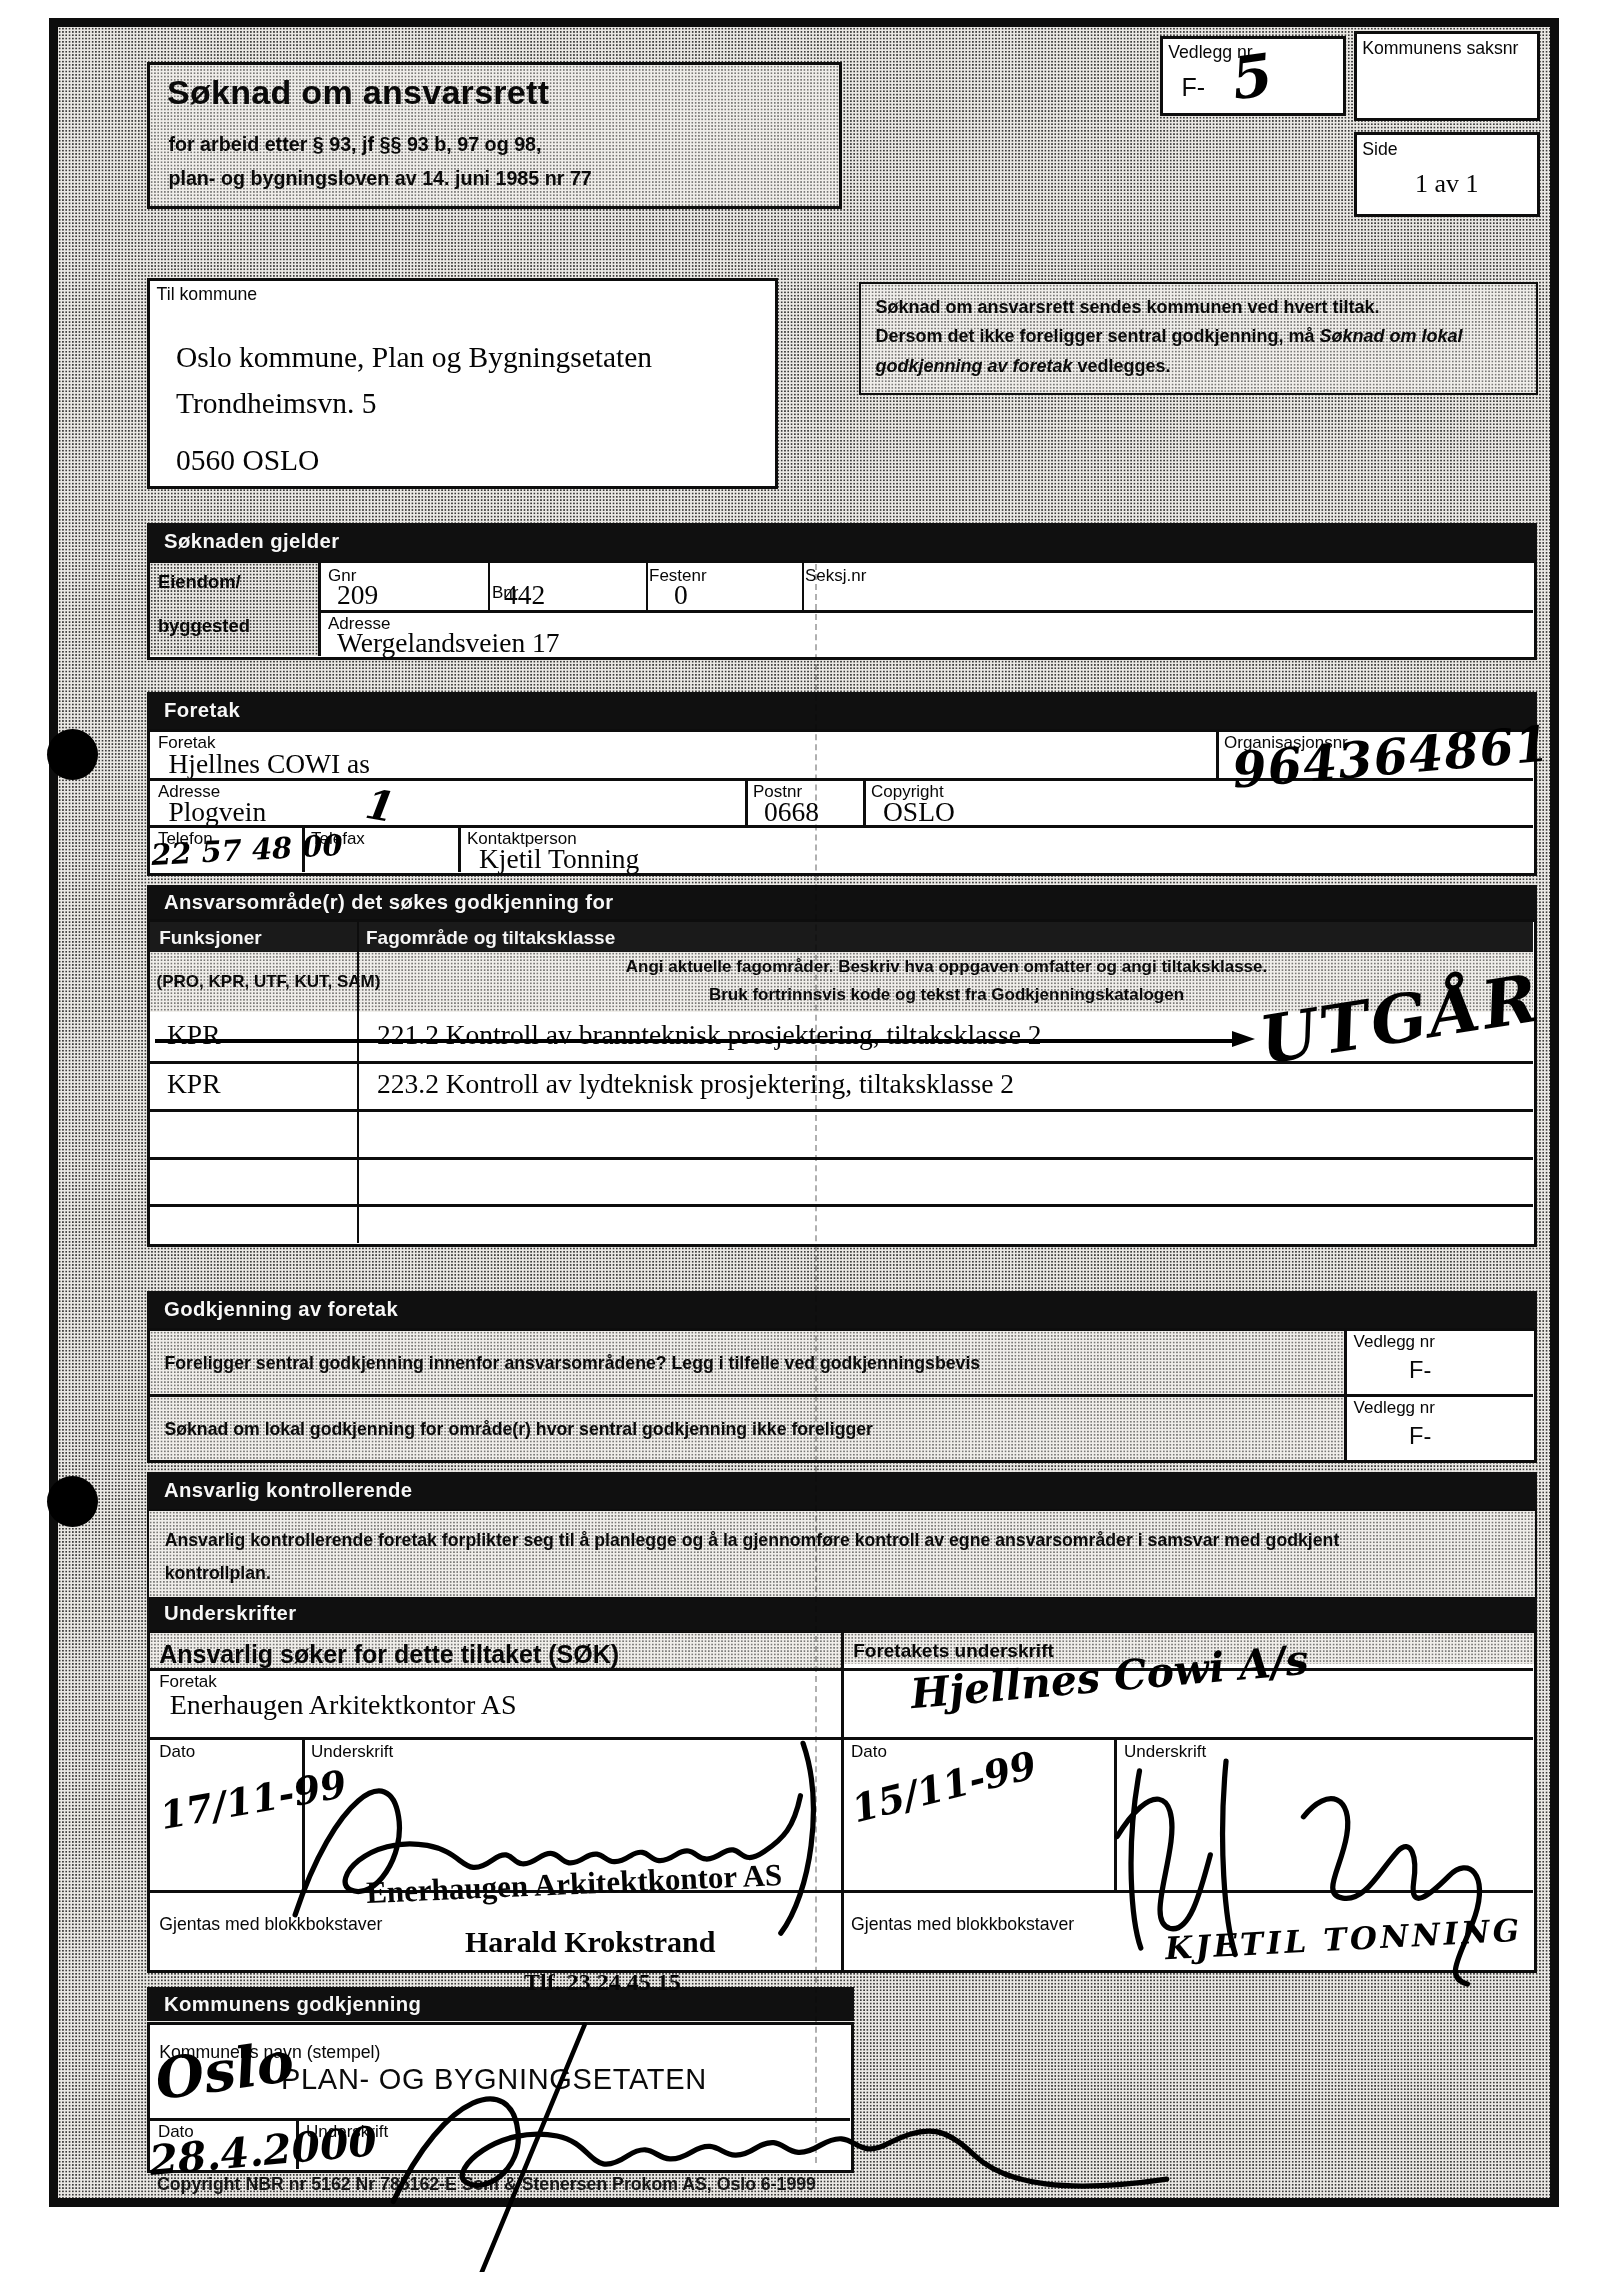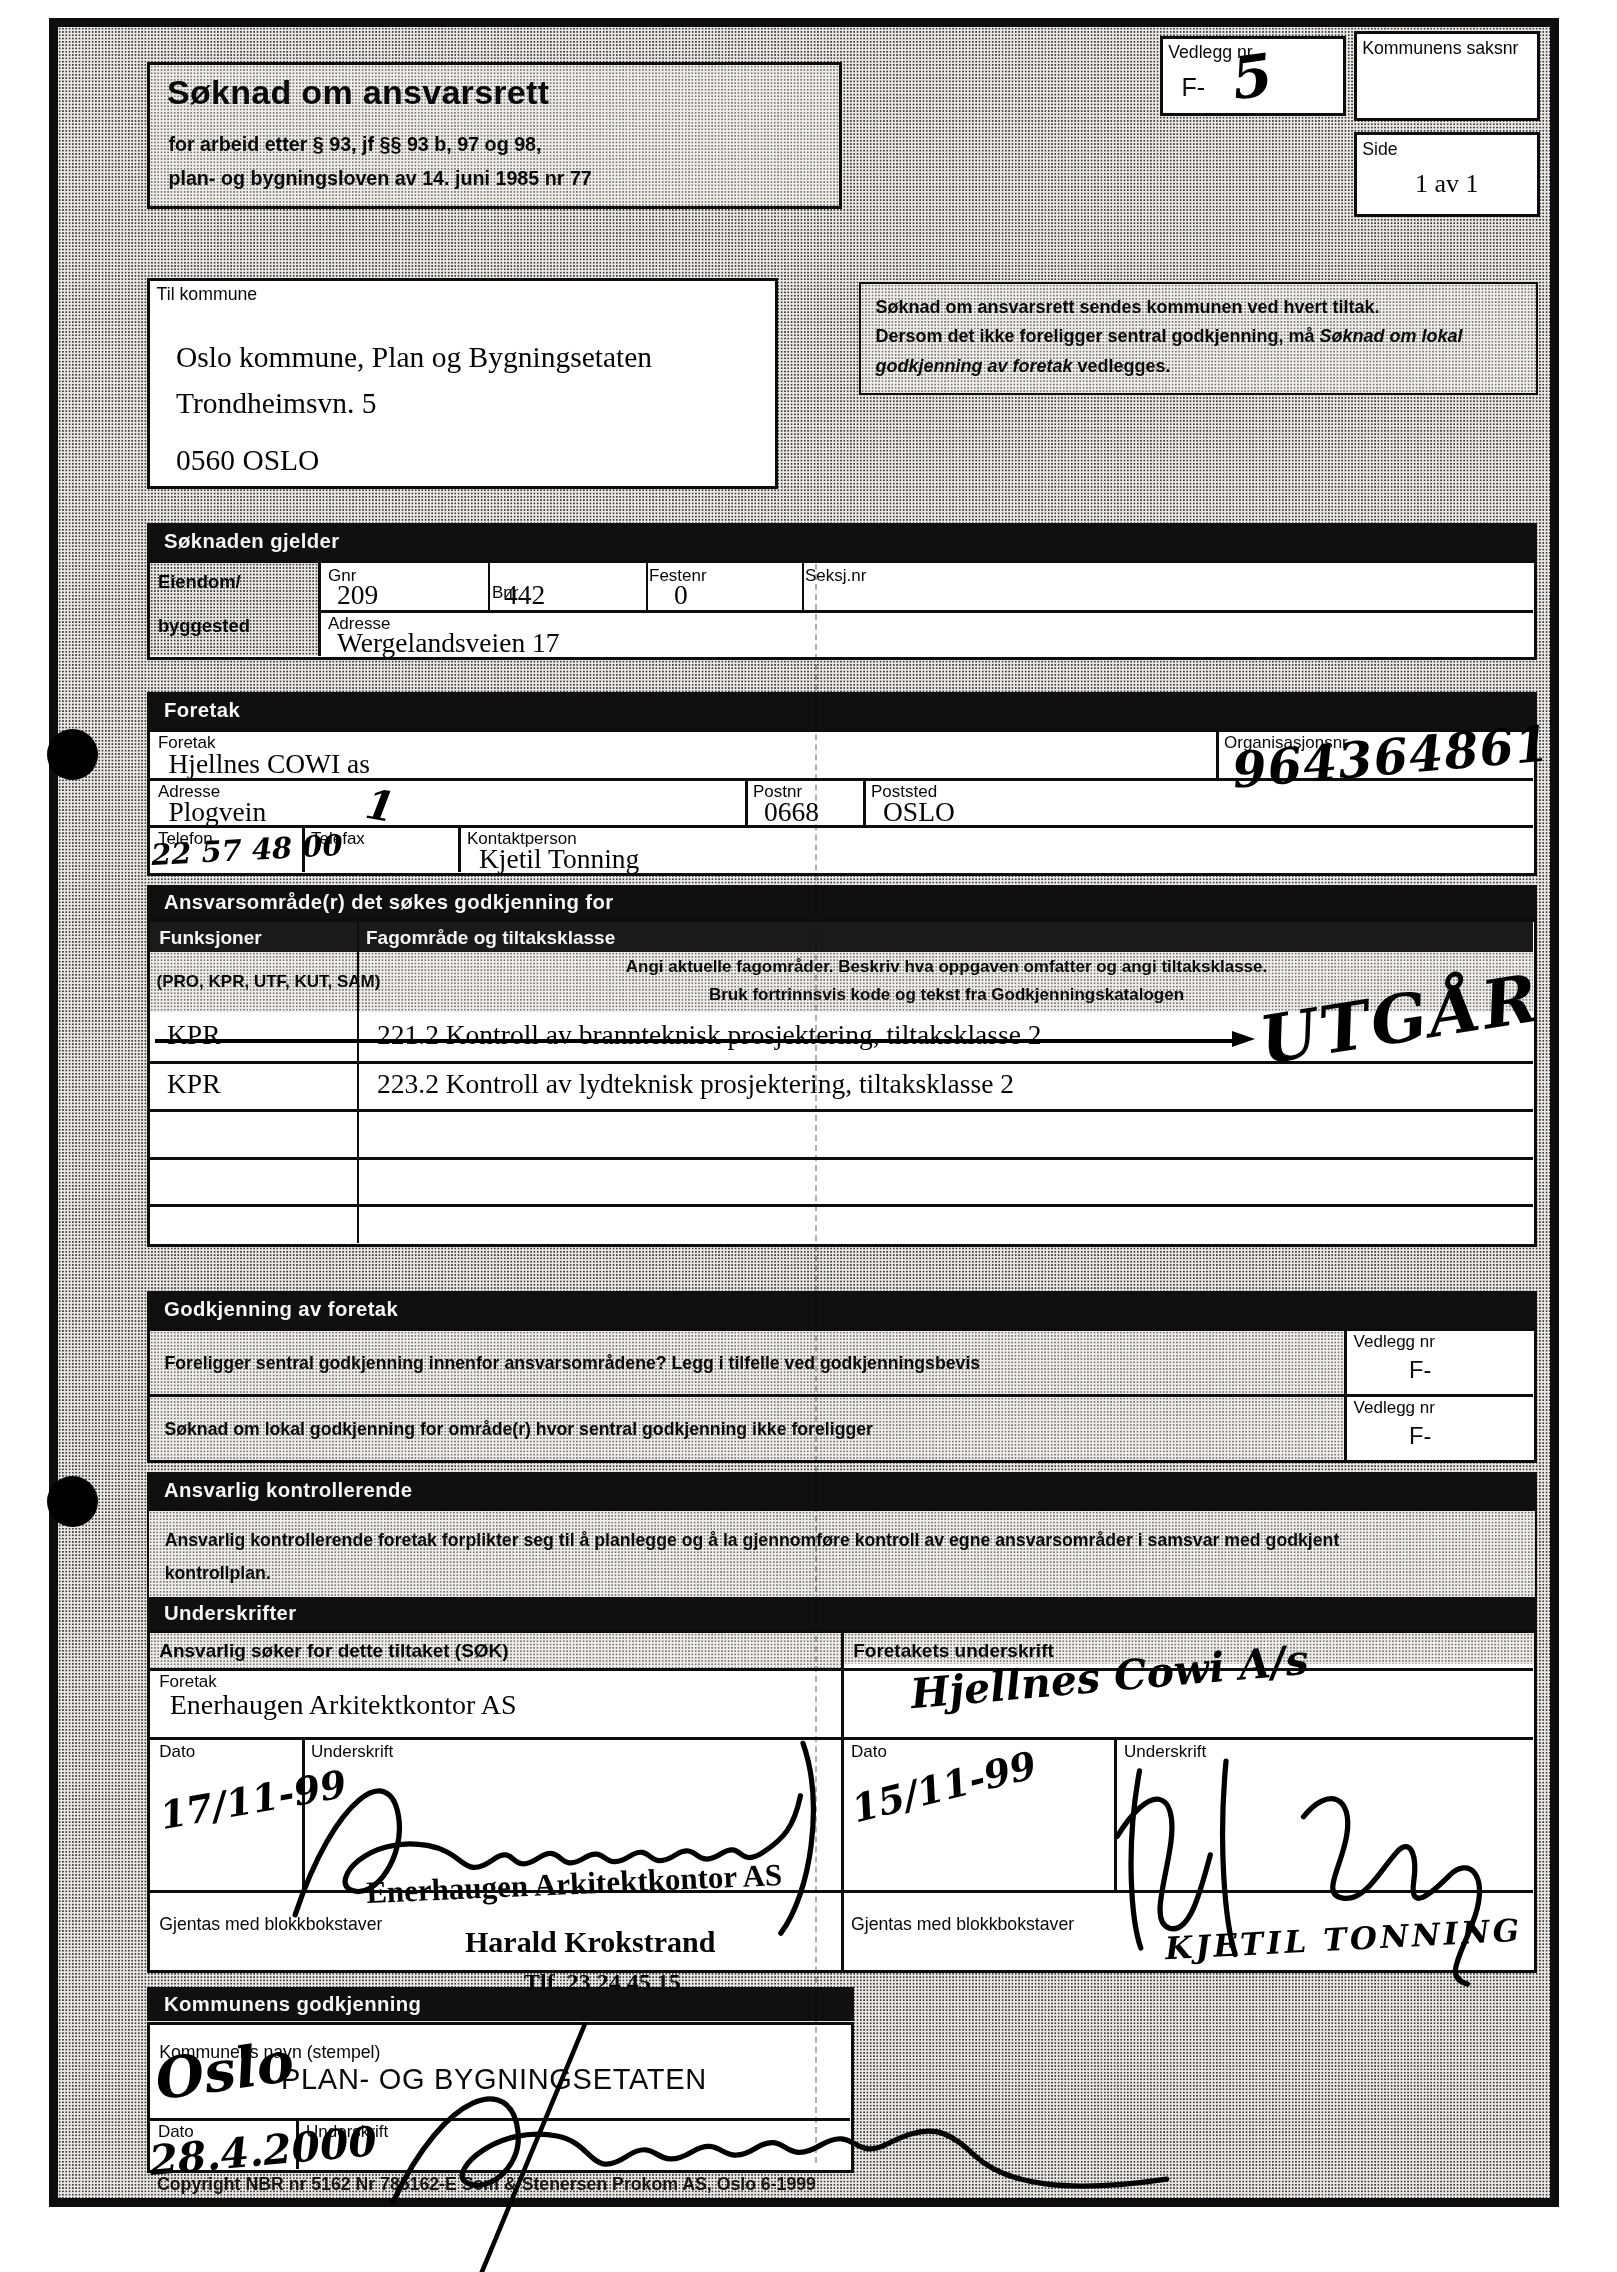--- a/index.html
+++ b/index.html
@@ -112,21 +112,21 @@
   <div class="abs lbl-s" style="left:1074px;top:1.3px;">Organisasjonsnr</div>
   <div class="abs hand" style="left:1082px;top:-3.9px;font-size:49px;transform:rotate(-5deg);letter-spacing:1.3px;">964364861</div>
   <div class="hdiv" style="left:0;top:46px;width:1383px;"></div>
   <div class="abs lbl-s" style="left:7.9px;top:50px;">Adresse</div>
   <div class="abs typed" style="left:18.4px;top:64px;">Plogvein</div>
   <div class="abs hand" style="left:216px;top:50px;font-size:41px;transform:rotate(10deg);">1</div>
   <div class="vdiv" style="left:595px;top:46px;height:47px;"></div>
   <div class="abs lbl-s" style="left:603px;top:50px;">Postnr</div>
   <div class="abs typed" style="left:614px;top:64px;">0668</div>
   <div class="vdiv" style="left:713px;top:46px;height:47px;"></div>
-  <div class="abs lbl-s" style="left:721px;top:50px;">Poststed</div>
+  <div class="abs lbl-s" style="left:721px;top:50px;">Copyright</div>
   <div class="abs typed" style="left:733px;top:64px;">OSLO</div>
   <div class="hdiv" style="left:0;top:93px;width:1383px;"></div>
   <div class="abs lbl-s" style="left:7.9px;top:97px;">Telefon</div>
   <div class="abs hand" style="left:1.3px;top:101px;font-size:29px;transform:rotate(-3deg);">22 57 48 00</div>
   <div class="vdiv" style="left:152px;top:93px;height:47px;"></div>
   <div class="abs lbl-s" style="left:161px;top:97px;">Telefax</div>
   <div class="vdiv" style="left:308px;top:93px;height:47px;"></div>
   <div class="abs lbl-s" style="left:317px;top:97px;">Kontaktperson</div>
   <div class="abs typed" style="left:329px;top:111px;">Kjetil Tonning</div>
 </div>
@@ -180,21 +180,21 @@
 </div>
 
 <div class="abs bar" style="left:147px;top:1472px;width:1390px;height:37px;">Ansvarlig kontrollerende</div>
 <div class="abs ht2" style="left:147px;top:1509px;width:1390px;height:93px;border:2.6px solid #0d0d0d;padding:13px 15.7px;">
   <div class="rowtext" style="line-height:1.85;max-width:1285px;">Ansvarlig kontrollerende foretak forplikter seg til å planlegge og å la gjennomføre kontroll av egne ansvarsområder i samsvar med godkjent kontrollplan.</div>
 </div>
 
 <div class="abs bar" style="left:147px;top:1597px;width:1390px;height:33px;">Underskrifter</div>
 <div class="abs whitebox" style="left:147px;top:1630px;width:1390px;height:343px;">
   <div class="abs ht2" style="left:0;top:0;width:691px;height:35px;">
-    <div class="abs blbl" style="left:9.2px;top:6.6px;font-size:19px;">Ansvarlig søker for dette tiltaket (SØK)</div>
+    <div class="abs blbl" style="left:9.2px;top:6.6px;font-size:25px;">Ansvarlig søker for dette tiltaket (SØK)</div>
   </div>
   <div class="abs ht2" style="left:694px;top:0;width:690px;height:31px;">
     <div class="abs blbl" style="left:9.2px;top:6.6px;font-size:19px;">Foretakets underskrift</div>
   </div>
   <div class="vdiv" style="left:691px;top:0;height:337px;"></div>
   <div class="hdiv" style="left:0;top:35px;width:1383px;"></div>
 
   <div class="abs lbl-s" style="left:9.2px;top:39px;">Foretak</div>
   <div class="abs typed" style="left:19.7px;top:56px;font-size:28px;">Enerhaugen Arkitektkontor AS</div>
   <div class="hdiv" style="left:0;top:104px;width:1383px;"></div>

